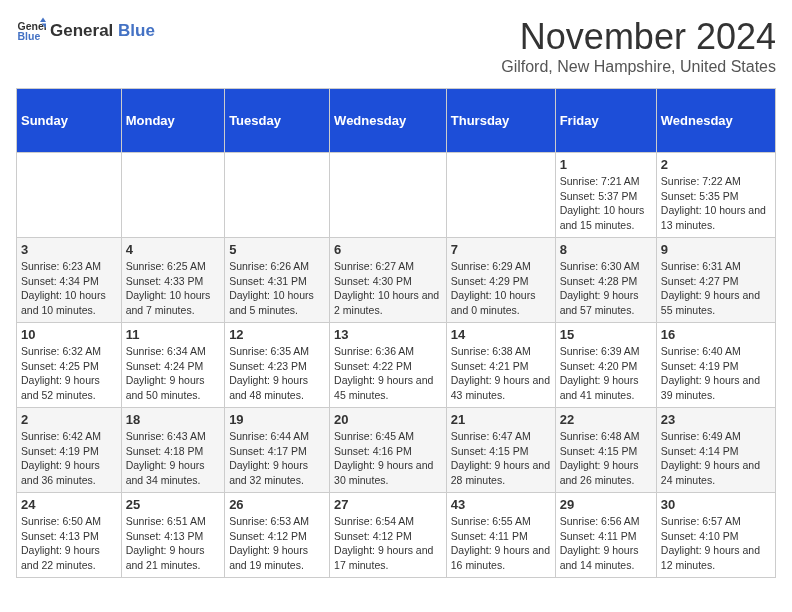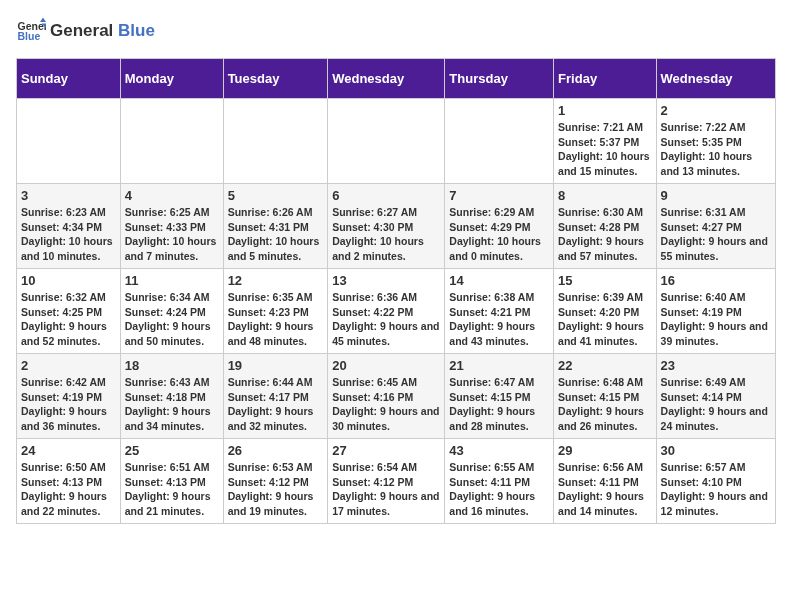--- a/index.html
+++ b/index.html
@@ -36,23 +36,23 @@
     .location-title {
       font-size: 16px;
       color: #555;
     }
     .calendar-table {
       width: 100%;
       border-collapse: collapse;
       font-size: 11px;
     }
     .calendar-table th {
-      background-color: #4c1d95;
+      background-color: #1d4ed8;
       color: #fff;
-      padding: 12px 4px;
+      padding: 24px 4px;
       text-align: left;
       font-size: 13px;
       font-weight: bold;
       border: 1px solid #ccc;
     }
     .calendar-table td {
       border: 1px solid #ccc;
       vertical-align: top;
       padding: 4px;
       height: 85px;
@@ -65,21 +65,20 @@
       font-size: 13px;
       font-weight: bold;
       color: #333;
       display: block;
       margin-bottom: 2px;
     }
     .day-info {
       color: #333;
       line-height: 1.4;
       font-size: 10.5px;
-      font-weight: bold;
     }
     .empty-cell {
       background: #fff !important;
     }
     .row-even td { background-color: #f0f0f0; }
   </style>
 </head>
 <body>
 
 <div class="header-section">
@@ -90,20 +89,24 @@
       <polygon points="32,8 40,8 36,2" fill="#4472C4"></polygon>
       <polygon points="34,10 40,10 40,16" fill="#4472C4"></polygon>
     </svg>
     <div>
       <div style="font-size:17px;font-weight:bold;color:#333;line-height:1.2;">
         <span>General</span>
         <span style="color:#4472C4;">Blue</span>
       </div>
     </div>
   </div>
+  <div class="title-area">
+    <div class="month-title">November 2024</div>
+    <div class="location-title">Gilford, New Hampshire, United States</div>
+  </div>
 </div>
 
 <table class="calendar-table">
   <thead>
     <tr>
 
     <th>Sunday</th>
         <th>Monday</th>
         <th>Tuesday</th>
         <th>Wednesday</th>

